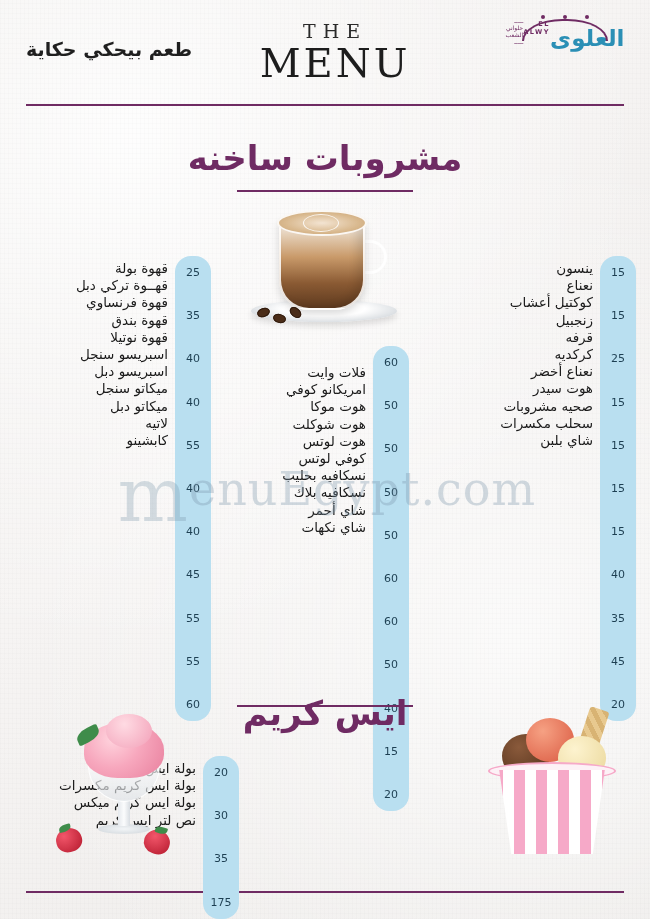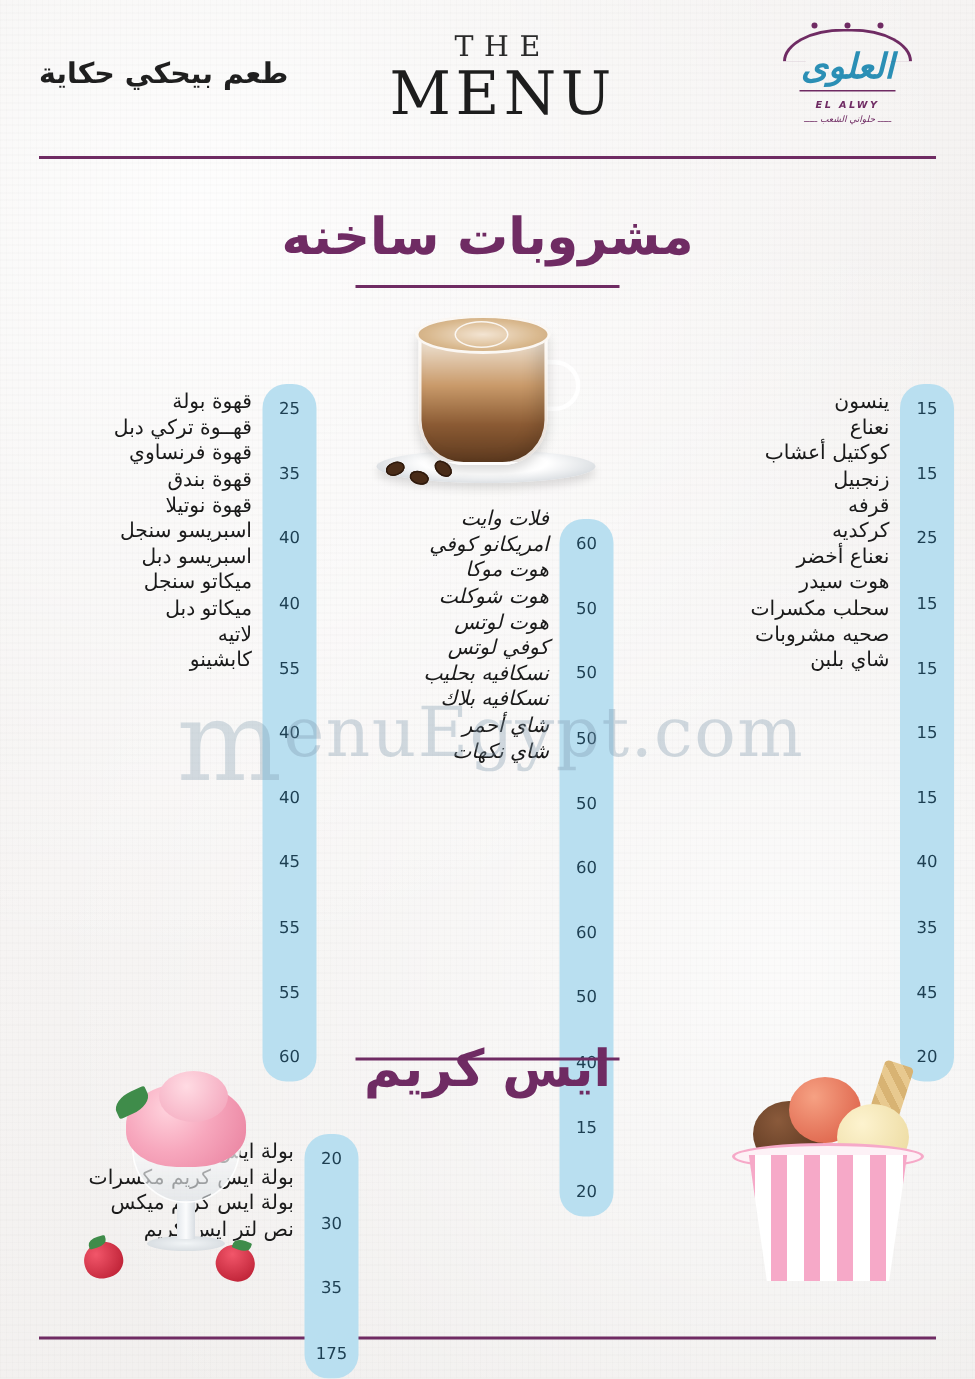--- a/index.html
+++ b/index.html
@@ -28,23 +28,22 @@
   }
 
   
   .header {
     position: absolute; top: 0; left: 0; right: 0; height: 104px;
     display: flex; align-items: center; justify-content: space-between;
     padding: 0 26px;
   }
   .brand-logo {
     width: 118px; height: 74px;
-    display:flex; flex-direction:column; align-items:center; justify-content:center;
+    display:flex; flex-direction:row; justify-content:center;
     position:relative;
-    font-style:italic;
   }
   .logo-arc {
     position:absolute; top:4px; left:50%; transform:translateX(-50%);
     width: 86px; height: 22px;
     border-top: 2px solid #6f2b63;
     border-left: 2px solid #6f2b63;
     border-right: 2px solid #6f2b63;
     border-radius: 44px 44px 0 0 / 24px 24px 0 0;
   }
   .logo-dots { position:absolute; top:0px; left:50%; transform:translateX(-50%); display:flex; gap:18px;}
@@ -281,21 +280,21 @@
       <span>50</span>
       <span>50</span>
       <span>50</span>
       <span>60</span>
       <span>60</span>
       <span>50</span>
       <span>40</span>
       <span>15</span>
       <span>20</span>
     </div>
-  <div class="items" id="items-2" style="right:284px; top:338px; width:140px;font-style:italic;">
+  <div class="items" id="items-2" style="right:284px; top:364px; width:140px;">
       <div>فلات وايت</div>
       <div>امريكانو كوفي</div>
       <div>هوت موكا</div>
       <div>هوت شوكلت</div>
       <div>هوت لوتس</div>
       <div>كوفي لوتس</div>
       <div>نسكافيه بحليب</div>
       <div>نسكافيه بلاك</div>
       <div>شاي أحمر</div>
       <div>شاي نكهات</div>
@@ -316,22 +315,22 @@
     </div>
   <div class="items" id="items-3" style="right:57px; top:260px; width:140px;">
       <div>ينسون</div>
       <div>نعناع</div>
       <div>كوكتيل أعشاب</div>
       <div>زنجبيل</div>
       <div>قرفه</div>
       <div>كركديه</div>
       <div>نعناع أخضر</div>
       <div>هوت سيدر</div>
+      <div>صحيه مشروبات</div>
       <div>سحلب مكسرات</div>
-      <div>صحيه مشروبات</div>
       <div>شاي بلبن</div>
     </div>
 
   <div class="watermark">
     <span class="mark">m</span><span>enuEgypt.com</span>
   </div>
 
   <div class="sec-title" style="top:693px;">ايس كريم</div>
   <div class="sec-underline" style="top:705px;"></div>
 

